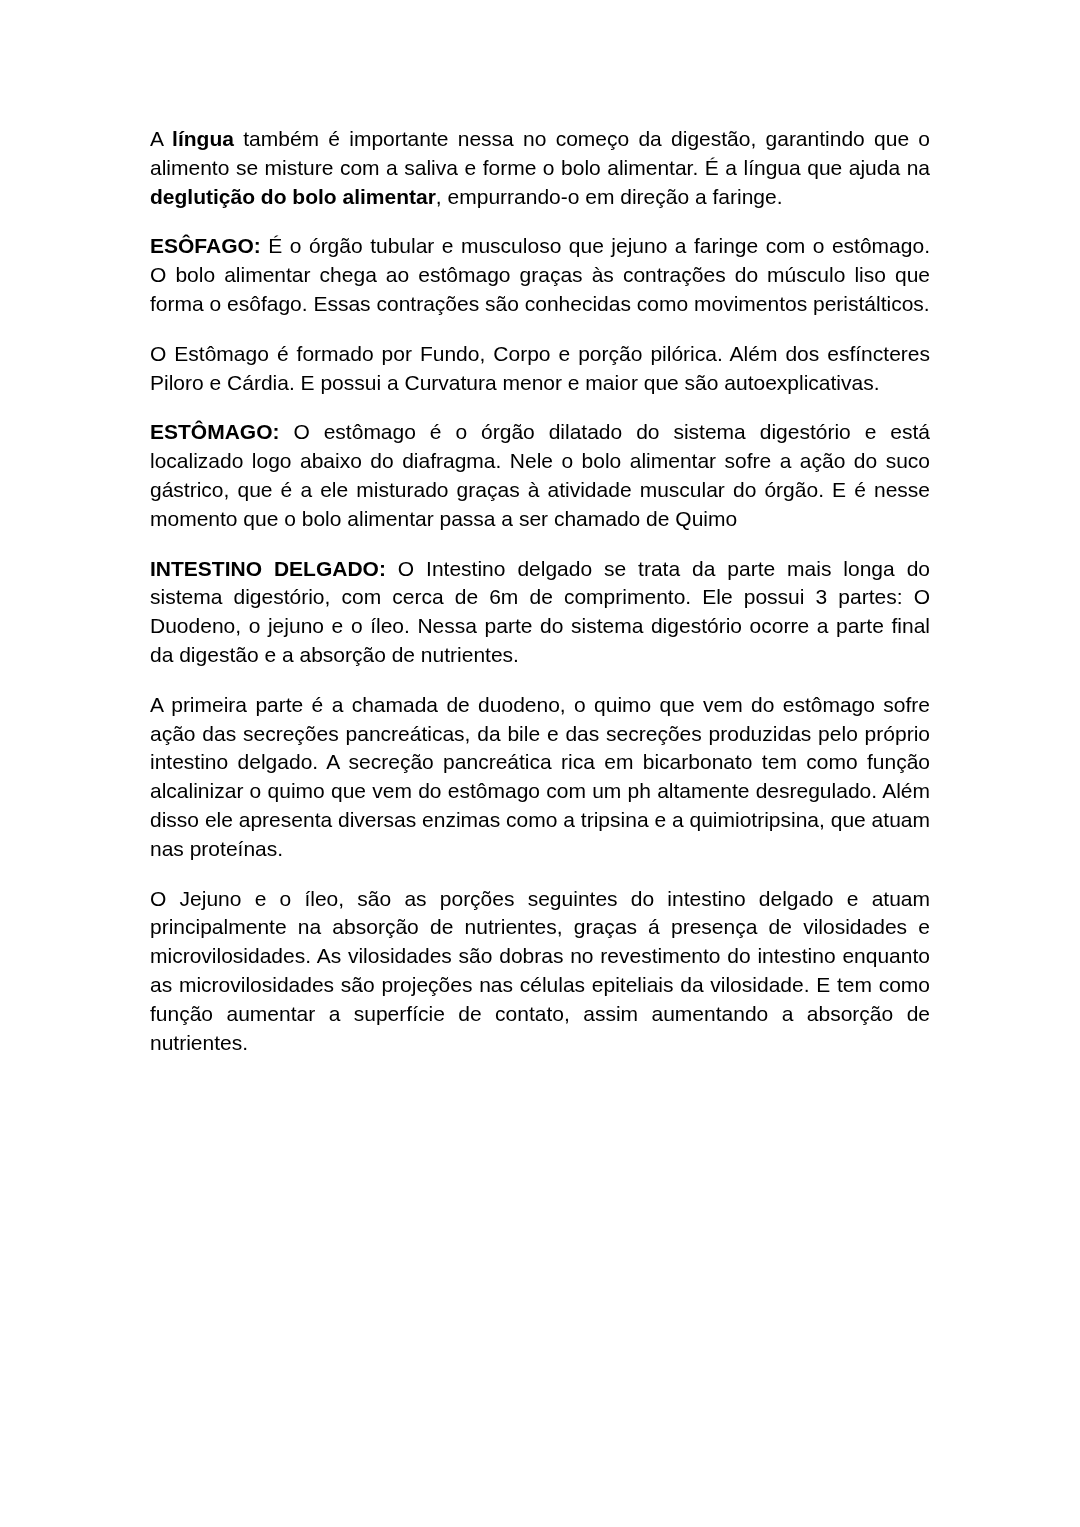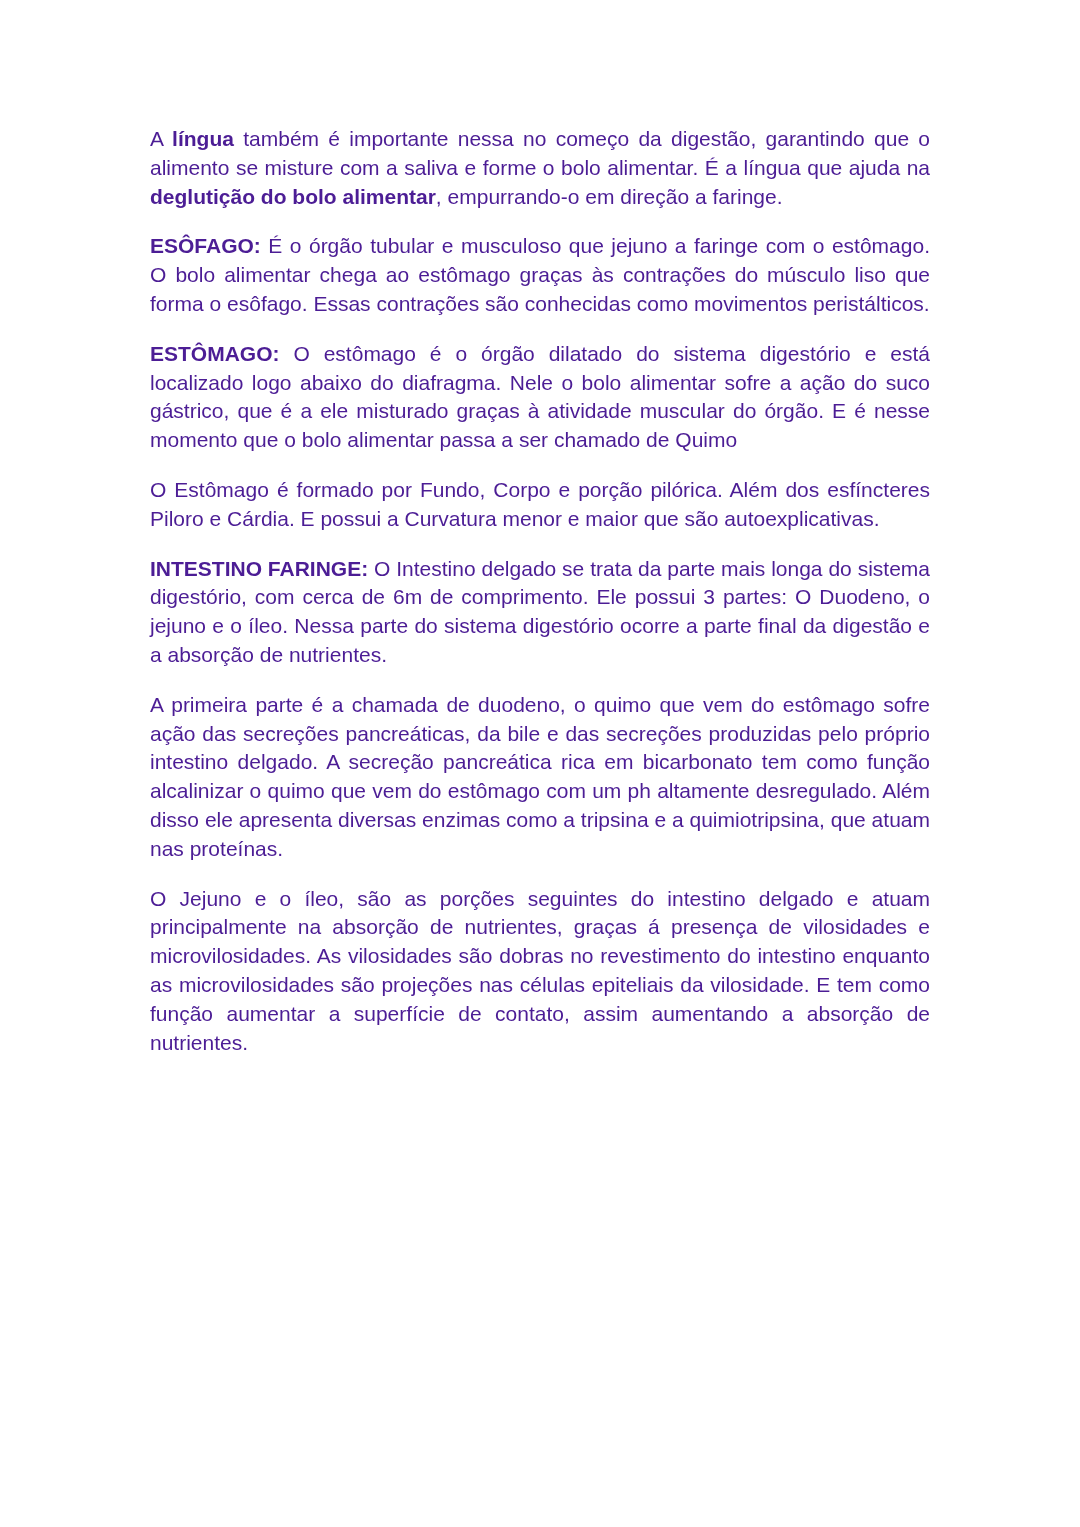--- a/index.html
+++ b/index.html
@@ -17,43 +17,43 @@
     width: 1080px;
     height: 1527px;
     padding: 125px 150px 0 150px;
     background: #ffffff;
   }
   .doc-paragraph {
     margin: 0 0 21px 0;
     font-family: "Liberation Sans", sans-serif;
     font-size: 21px;
     line-height: 28.8px;
-    color: #4c1d95;
+    color: #000000;
     text-align: justify;
     word-spacing: normal;
   }
   .doc-paragraph b {
     font-weight: bold;
   }
 </style>
 </head>
 <body>
 
 <div class="doc-page">
 
   <p class="doc-paragraph"><span>A </span><b>língua</b><span> também é importante nessa no começo da digestão, garantindo que o alimento se misture com a saliva e forme o bolo alimentar. É a língua que ajuda na </span><b>deglutição do bolo alimentar</b><span>, empurrando-o em direção a faringe.</span></p>
 
 
   <p class="doc-paragraph"><b>ESÔFAGO:</b><span> É o órgão tubular e musculoso que jejuno a faringe com o estômago. O bolo alimentar chega ao estômago graças às contrações do músculo liso que forma o esôfago. Essas contrações são conhecidas como movimentos peristálticos.</span></p>
 
 
+  <p class="doc-paragraph"><span>O Estômago é formado por Fundo, Corpo e porção pilórica. Além dos esfíncteres Piloro e Cárdia. E possui a Curvatura menor e maior que são autoexplicativas.</span></p>
+
   <p class="doc-paragraph"><b>ESTÔMAGO:</b><span> O estômago é o órgão dilatado do sistema digestório e está localizado logo abaixo do diafragma. Nele o bolo alimentar sofre a ação do suco gástrico, que é a ele misturado graças à atividade muscular do órgão. E é nesse momento que o bolo alimentar passa a ser chamado de Quimo</span></p>
 
-  <p class="doc-paragraph"><span>O Estômago é formado por Fundo, Corpo e porção pilórica. Além dos esfíncteres Piloro e Cárdia. E possui a Curvatura menor e maior que são autoexplicativas.</span></p>
-
-  <p class="doc-paragraph"><b>INTESTINO FARINGE:</b><span> O Intestino delgado se trata da parte mais longa do sistema digestório, com cerca de 6m de comprimento. Ele possui 3 partes: O Duodeno, o jejuno e o íleo. Nessa parte do sistema digestório ocorre a parte final da digestão e a absorção de nutrientes.</span></p>
+  <p class="doc-paragraph"><b>INTESTINO DELGADO:</b><span> O Intestino delgado se trata da parte mais longa do sistema digestório, com cerca de 6m de comprimento. Ele possui 3 partes: O Duodeno, o jejuno e o íleo. Nessa parte do sistema digestório ocorre a parte final da digestão e a absorção de nutrientes.</span></p>
 
   <p class="doc-paragraph"><span>A primeira parte é a chamada de duodeno, o quimo que vem do estômago sofre ação das secreções pancreáticas, da bile e das secreções produzidas pelo próprio intestino delgado. A secreção pancreática rica em bicarbonato tem como função alcalinizar o quimo que vem do estômago com um ph altamente desregulado. Além disso ele apresenta diversas enzimas como a tripsina e a quimiotripsina, que atuam nas proteínas.</span></p>
 
 
   <p class="doc-paragraph"><span>O Jejuno e o íleo, são as porções seguintes do intestino delgado e atuam principalmente na absorção de nutrientes, graças á presença de vilosidades e microvilosidades. As vilosidades são dobras no revestimento do intestino enquanto as microvilosidades são projeções nas células epiteliais da vilosidade. E tem como função aumentar a superfície de contato, assim aumentando a absorção de nutrientes.</span></p>
 
 </div>
 
 </body></html>

